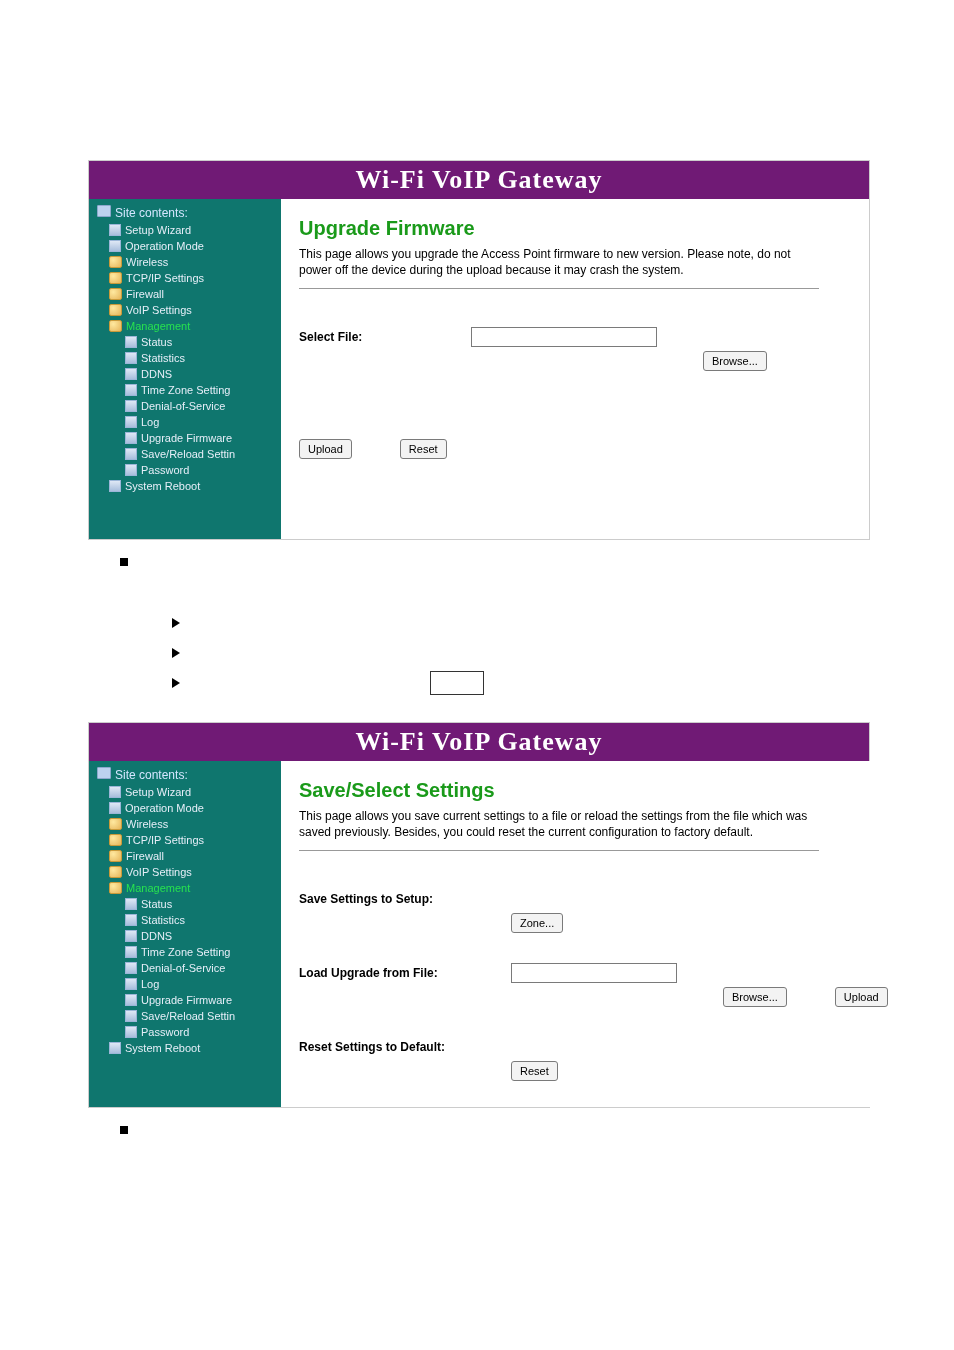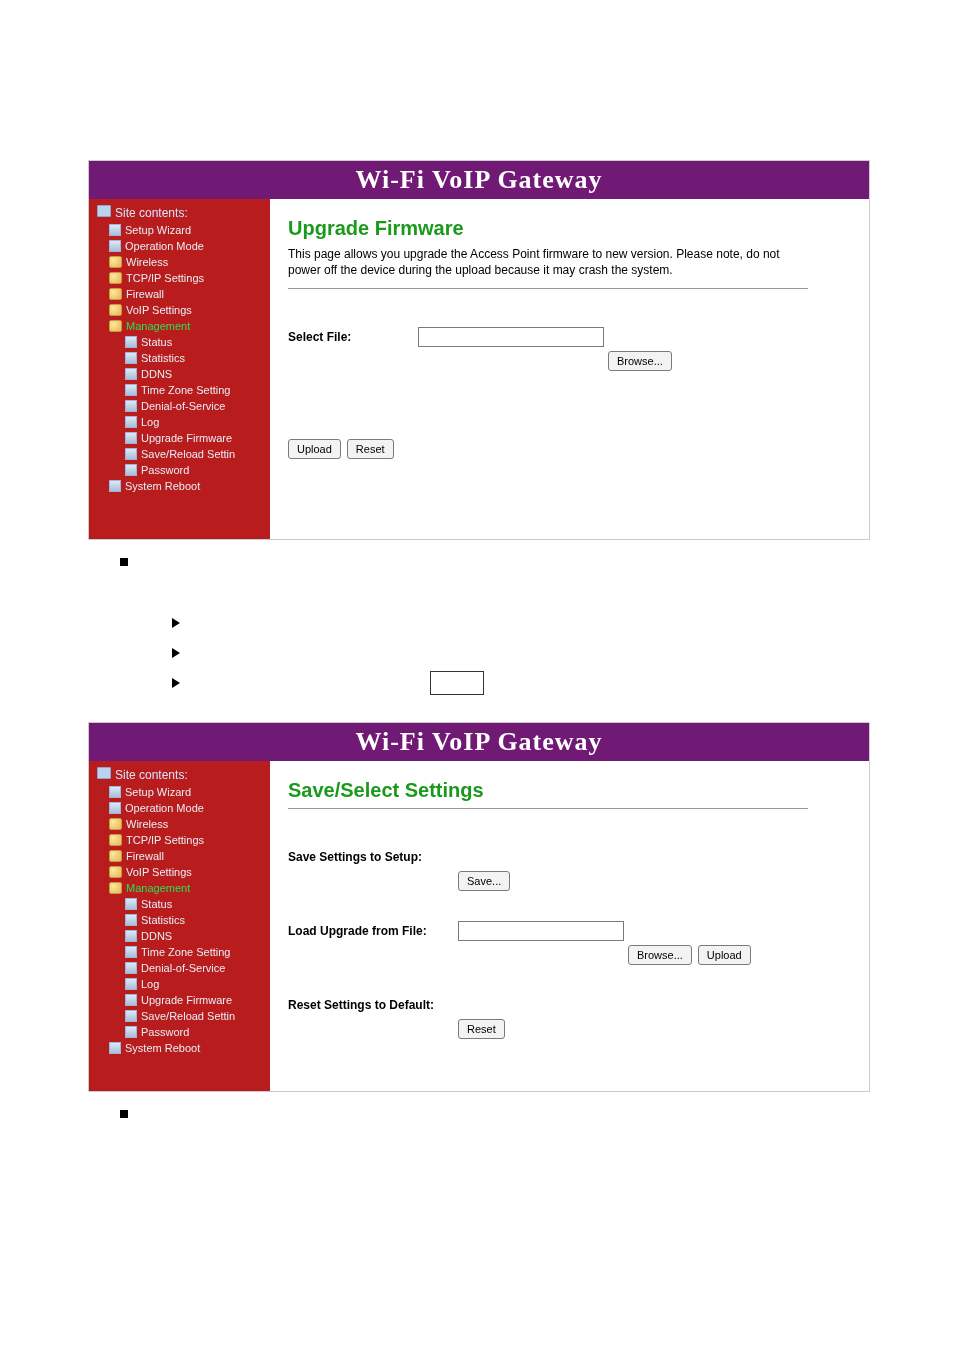--- a/index.html
+++ b/index.html
@@ -28,24 +28,24 @@
     font-weight: bold;
     color: #fff;
     letter-spacing: 1px;
   }
   .body-row {
     display: flex;
     min-height: 340px;
   }
   .sidebar {
     width: 175px;
-    background: #b91c1c;
+    background: #0f766e;
     color: #e6eef8;
     font-size: 11px;
-    padding: 6px 6px 10px 0;
+    padding: 6px 17px 10px 0;
     flex-shrink: 0;
   }
   .sidebar .sc-hdr {
     color: #d4e6ff;
     font-size: 12px;
     padding-left: 8px;
     margin-bottom: 2px;
   }
   .sb-item {
     display: flex;
@@ -99,20 +99,21 @@
   hr.thin {
     border: none;
     border-top: 1px solid #999;
     margin: 6px 0 14px 0;
     max-width: 520px;
   }
   .row {
     display: flex;
     align-items: center;
     margin: 6px 0;
+    gap: 42px;
   }
   .lbl {
     font-weight: bold;
     font-size: 12px;
     width: 170px;
   }
   .txtin {
     height: 18px;
     width: 180px;
     border: 1px solid #7a7a7a;
@@ -356,24 +357,25 @@
             <span>Password</span>
           </div>
           <div class="sb-item">
             <span class="bullet-doc"></span>
             <span>System Reboot</span>
           </div>
         </div>
     </div>
     <div class="content">
       <h1>Save/Select Settings</h1>
+      <div class="desc">This page allows you save current settings to a file or reload the settings from the file which was saved previously. Besides, you could reset the current configuration to factory default.</div>
       <hr class="thin">
       <div class="row">
         <span class="lbl">Save Settings to Setup:</span>
-        <button class="btn">Save...</button>
+        <button class="btn">Zone...</button>
       </div>
       <div class="row">
         <span class="lbl">Load Upgrade from File:</span>
         <input class="txtin" style="width: 160px;">
         <button class="btn" style="margin-left:4px">Browse...</button>
         <button class="btn">Upload</button>
       </div>
       <div class="row">
         <span class="lbl">Reset Settings to Default:</span>
         <button class="btn">Reset</button>

